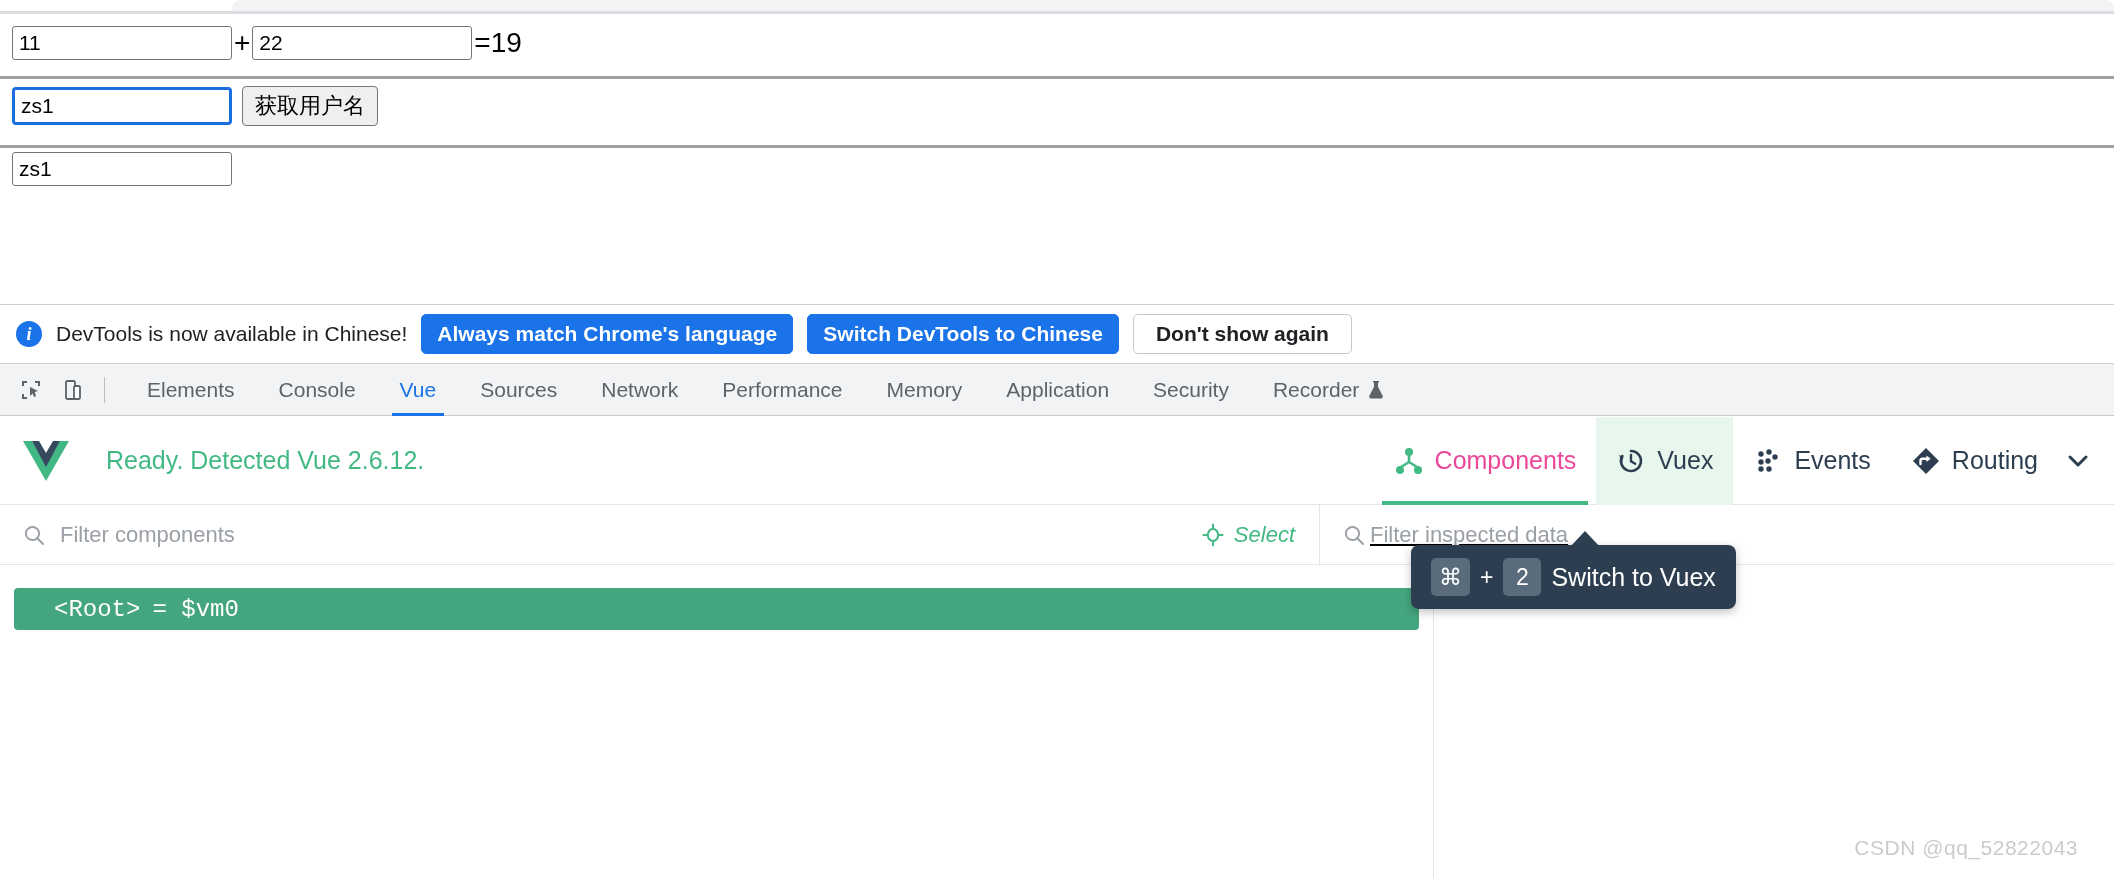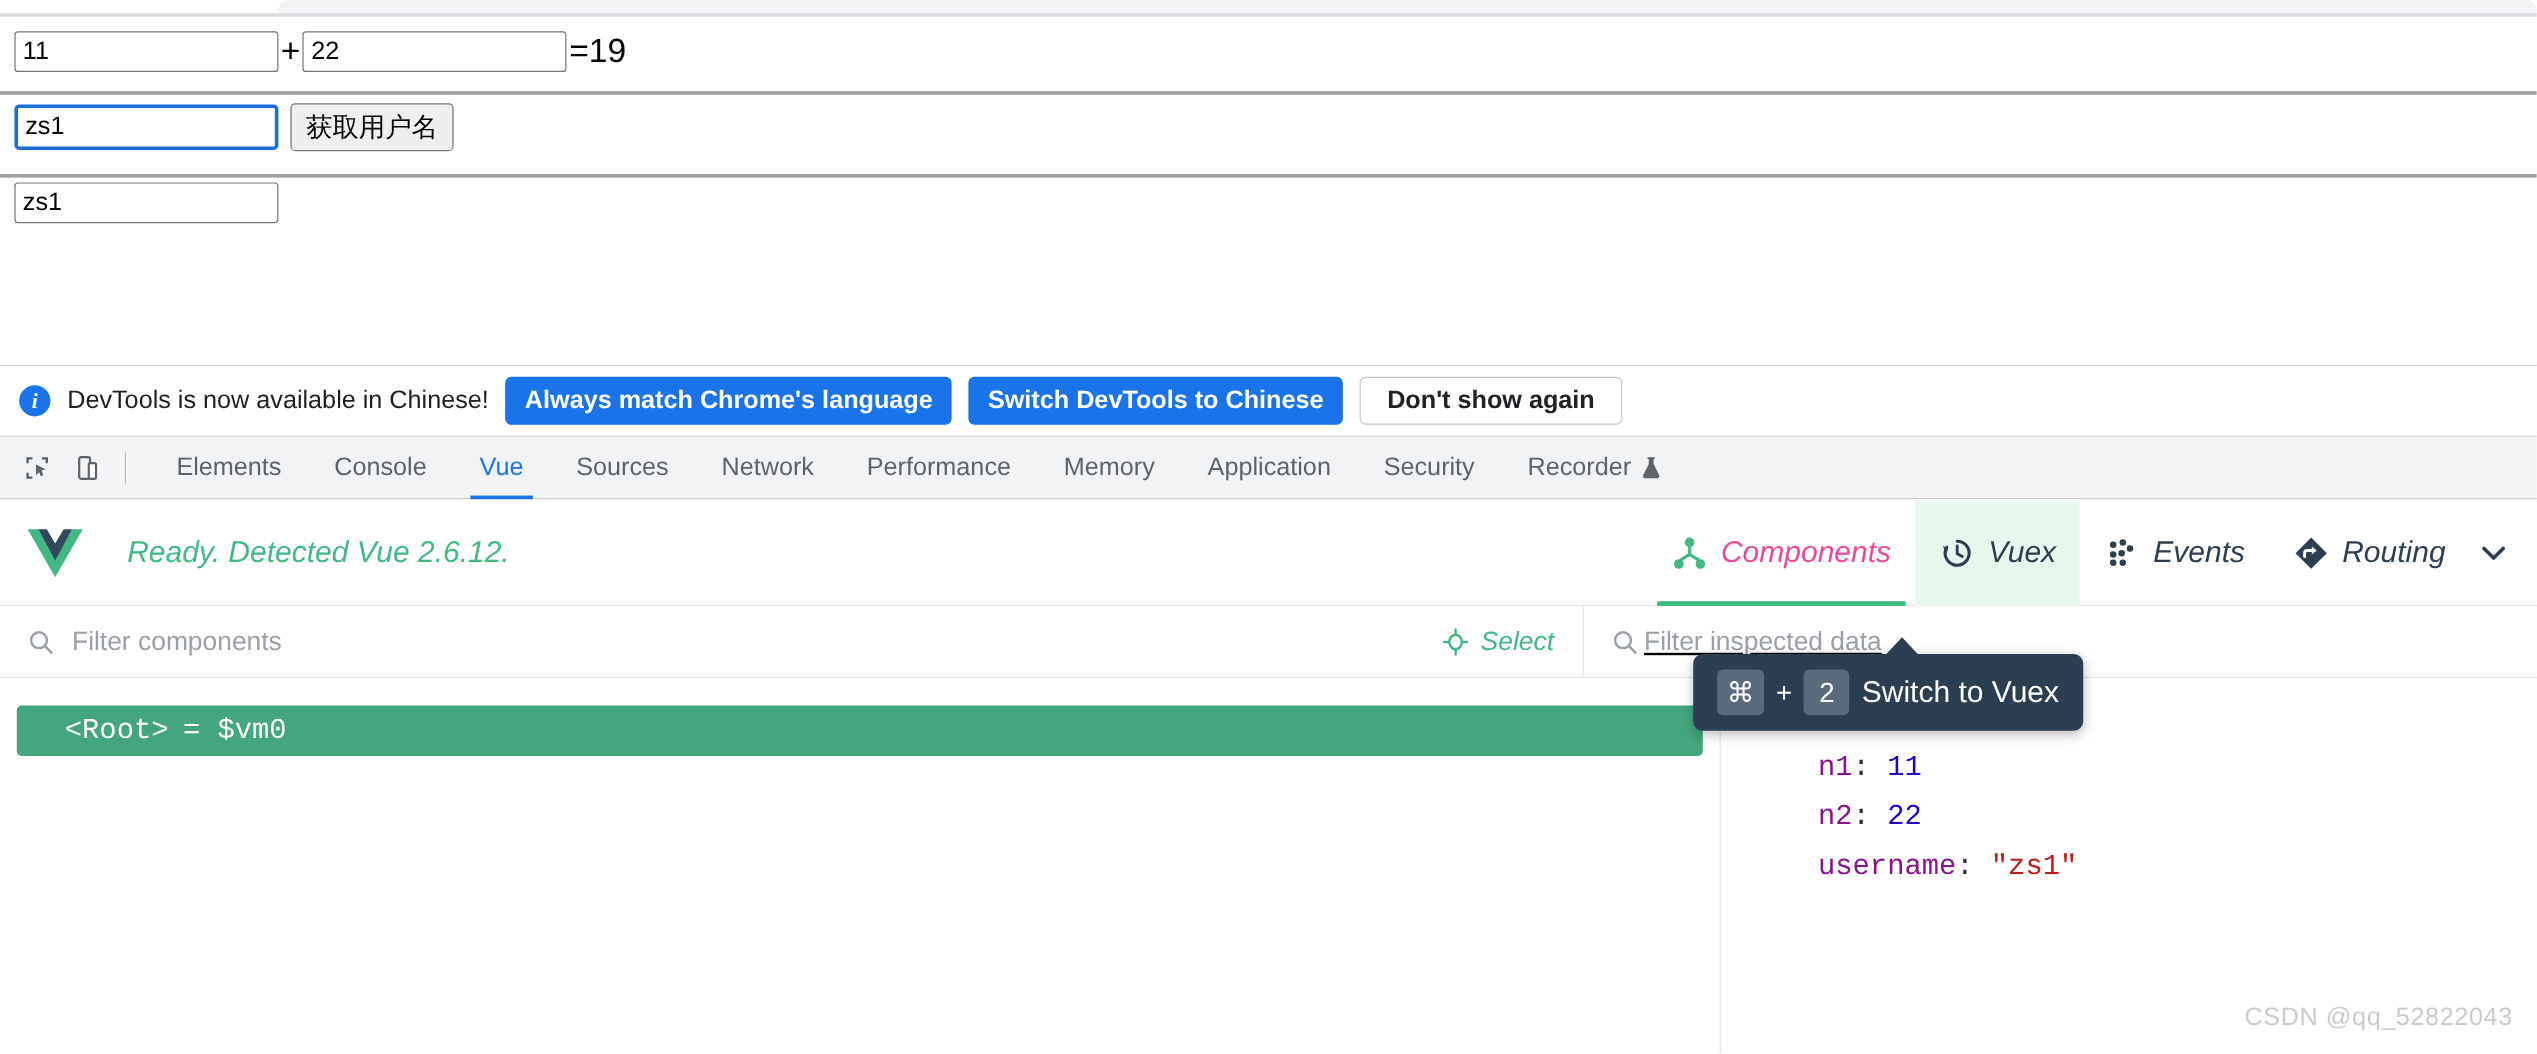--- a/index.html
+++ b/index.html
@@ -117,21 +117,21 @@
   .dt-tab.active::after {
     content:""; position:absolute; left:14px; right:14px; bottom:0;
     height:3px; background:#1a73e8;
   }
 
   
   .vue-header {
     position:absolute; left:0; top:417px; width:2114px; height:88px;
     background:#ffffff;
     border-bottom:1px solid #e3e6e8;
-    display:flex; align-items:center;font-style:italic;
+    display:flex; align-items:center;
   }
   .vue-logo { margin-left:22px; width:48px; height:44px; flex:0 0 auto; }
   .vue-ready { margin-left:36px; font-size:25px; color:#42b983; }
   .vnav { margin-left:auto; display:flex; align-items:center; height:88px; }
   .vnav-item {
     position:relative;
     height:88px; display:flex; align-items:center; gap:11px;
     padding:0 20px; cursor:pointer;
     font-size:25px; color:#2c3e50; white-space:nowrap;
   }
@@ -218,21 +218,21 @@
     background:#5a6b7c; color:#fff; border-radius:5px;
     min-width:38px; height:38px; padding:0 8px;
     display:flex; align-items:center; justify-content:center;
     font-size:23px;
   }
   .tt-plus { color:#fff; font-size:23px; }
   .tt-text { color:#fff; font-size:25px; white-space:nowrap; }
 
   
   .watermark {
-    position:absolute; right:20px; bottom:18px;
+    position:absolute; right:36px; bottom:18px;
     color:#c9ccce; font-size:21px; letter-spacing:.5px;
   }
 </style>
 </head>
 <body>
 
 <div id="root">
 
   <div class="chrome-strip">
     <div class="chrome-tab"></div>
@@ -424,36 +424,20 @@
     </div>
   </div>
 
   <div class="pane-left">
     <div class="tree-row">
       <span class="tag">&lt;Root&gt;</span>
       <span style="margin-left:12px;">= $vm0</span>
     </div>
   </div>
 
-  <div class="pane-right">
-    <div class="insp-group">
-      <span class="caret"></span>
-      <span class="insp-group-label">data</span>
-    </div>
-
-    <div class="insp-item">
-      <span class="k">n1</span><span class="colon">: </span><span class="v-num">11</span>
-    </div>
-    <div class="insp-item">
-      <span class="k">n2</span><span class="colon">: </span><span class="v-num">22</span>
-    </div>
-    <div class="insp-item">
-      <span class="k">username</span><span class="colon">: </span><span class="v-str">"zs1"</span>
-    </div>
-  </div>
 
   <div class="tooltip-arrow"></div>
   <div class="tooltip">
     <span class="keycap">⌘</span>
     <span class="tt-plus">+</span>
     <span class="keycap">2</span>
     <span class="tt-text">Switch to Vuex</span>
   </div>
 
   <div class="watermark">CSDN @qq_52822043</div>

